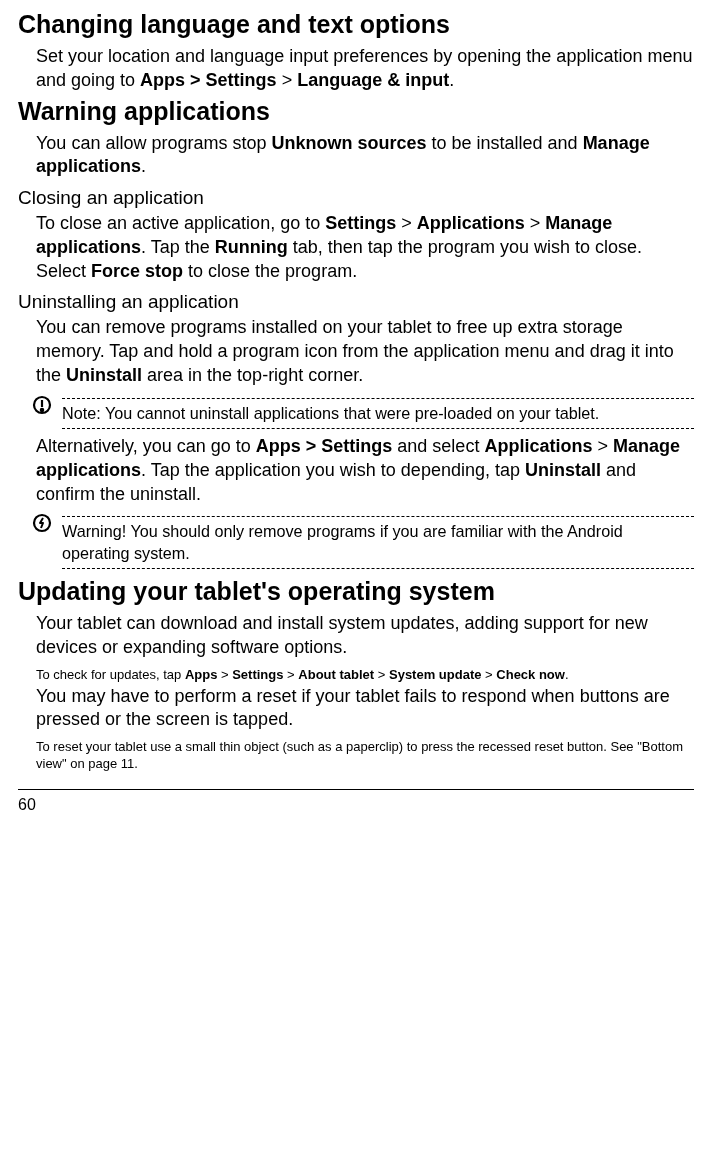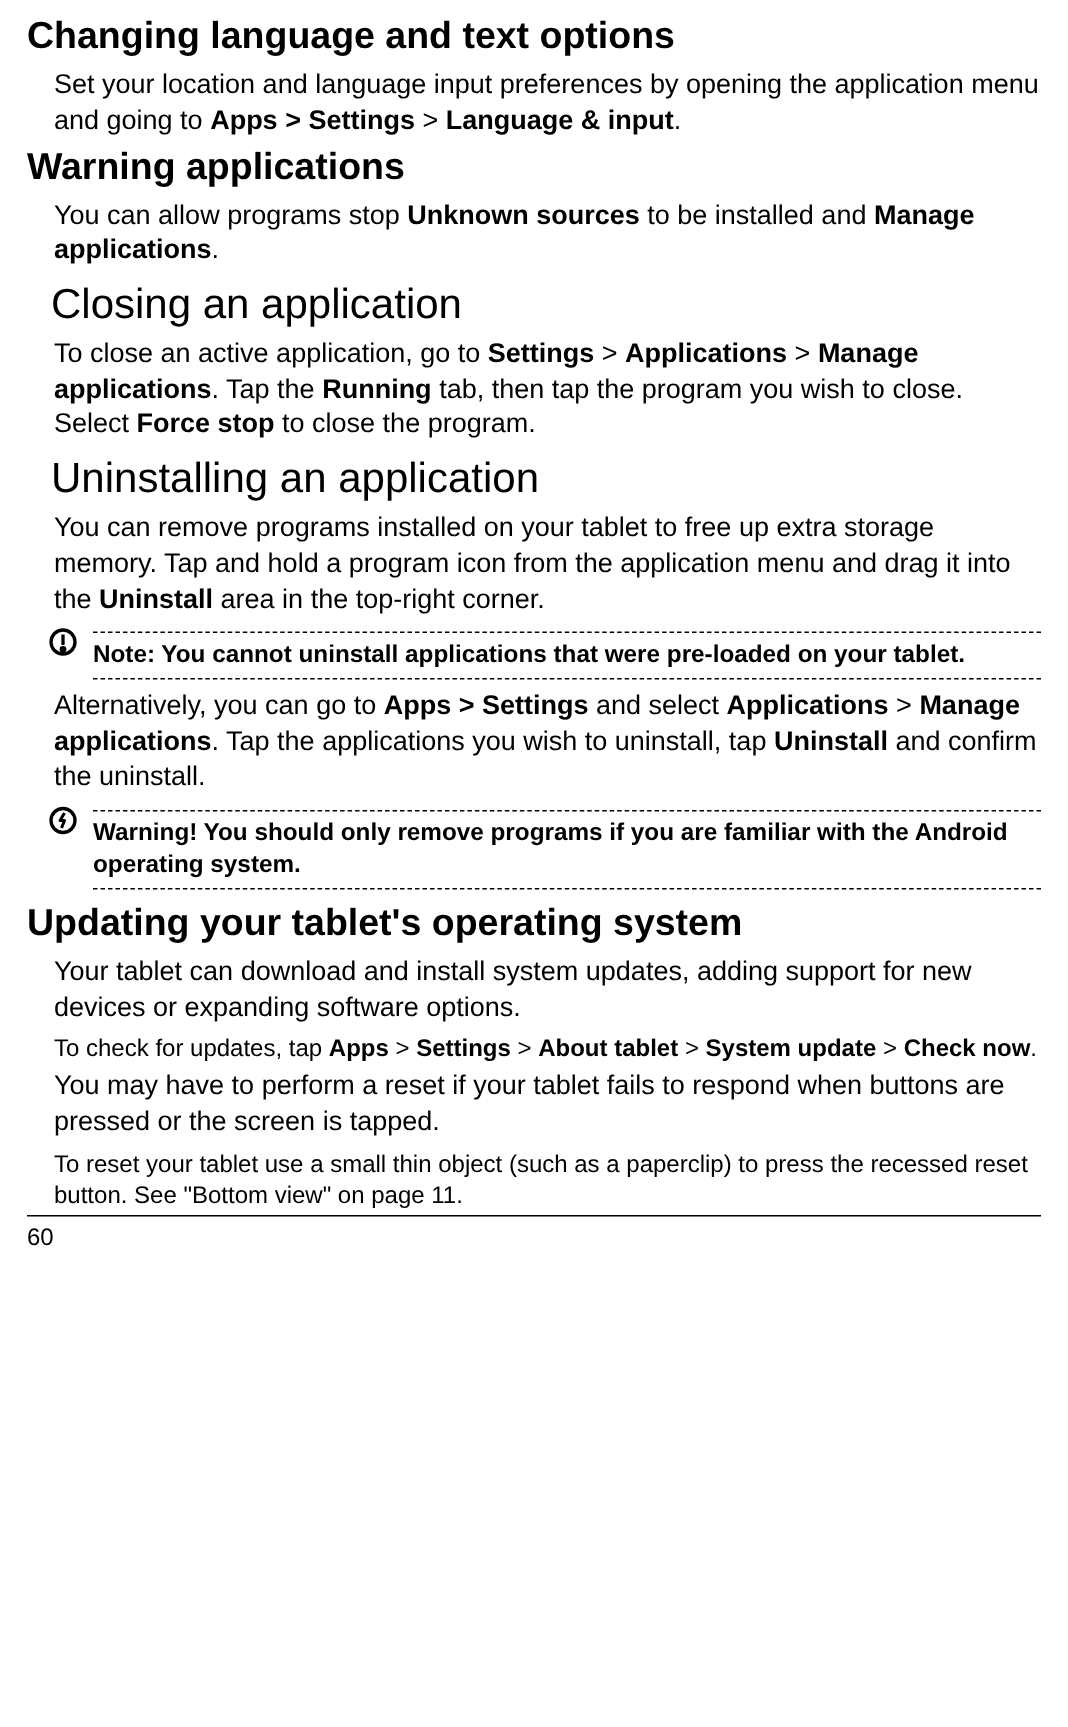--- a/index.html
+++ b/index.html
@@ -13,30 +13,30 @@
     }
     .page {
       padding: 8px 18px 6px 18px;
     }
     h1 {
       font-size: 25px;
       font-weight: 700;
       margin: 0 0 4px 0;
     }
     h2 {
-      font-size: 28px;
+      font-size: 19px;
       font-weight: 400;
-      margin: 6px 0 2px 16px;
+      margin: 6px 0 2px 0;
     }
     .body-text {
       font-size: 18px;
       margin: 2px 0 2px 18px;
     }
     .body-text-nomargin {
-      font-size: 16px;
+      font-size: 13px;
       margin: 6px 0 2px 18px;
     }
     .bold { font-weight: 700; }
     .note-wrap {
       position: relative;
       margin: 10px 0 6px 18px;
       padding-left: 26px;
     }
     .note-icon {
       position: absolute;
@@ -48,25 +48,25 @@
       border-top: 1.8px dashed #000;
       margin: 0 0 4px 0;
     }
     .note-dash-bottom {
       border: none;
       border-top: 1.8px dashed #000;
       margin: 4px 0 0 0;
     }
     .note-text {
       font-size: 16.2px;
-      font-weight: 700;
+      font-weight: 400;
       padding-right: 12px;
     }
     .footer {
-      margin-top: 2px;
+      margin-top: 16px;
       padding-top: 4px;
       border-top: 1px solid #000;
       font-size: 16px;
     }
     svg.icn circle { fill: none; stroke: #000; stroke-width: 2.2; }
   </style>
 </head>
 <body>
 
 <div class="page">
@@ -98,21 +98,21 @@
           <line x1="10" y1="5" x2="10" y2="12" stroke="#000" stroke-width="2.2"></line>
           <circle cx="10" cy="15" r="1.2" fill="#000" stroke="none"></circle>
         </svg>
     </span>
     <hr class="note-dash">
     <div class="note-text">Note: You cannot uninstall applications that were pre-loaded on your tablet.</div>
     <hr class="note-dash-bottom">
   </div>
 
   <p class="body-text">
-    <span>Alternatively, you can go to </span><span class="bold">Apps &gt; Settings</span><span> and select </span><span class="bold">Applications</span><span> &gt; </span><span class="bold">Manage applications</span><span>. Tap the applications you wish to uninstall, tap </span><span class="bold">Uninstall</span><span> and confirm the uninstall.</span>
+    <span>Alternatively, you can go to </span><span class="bold">Apps &gt; Settings</span><span> and select </span><span class="bold">Applications</span><span> &gt; </span><span class="bold">Manage applications</span><span>. Tap the application you wish to depending, tap </span><span class="bold">Uninstall</span><span> and confirm the uninstall.</span>
   </p>
 
   <div class="note-wrap">
     <span class="note-icon">
       <svg class="icn" width="20" height="20" viewBox="0 0 20 20">
           <circle cx="10" cy="10" r="8"></circle>
           <path d="M11 5 L8 10 L11 10 L9 15" fill="none" stroke="#000" stroke-width="2" stroke-linejoin="round"></path>
         </svg>
     </span>
     <hr class="note-dash">

